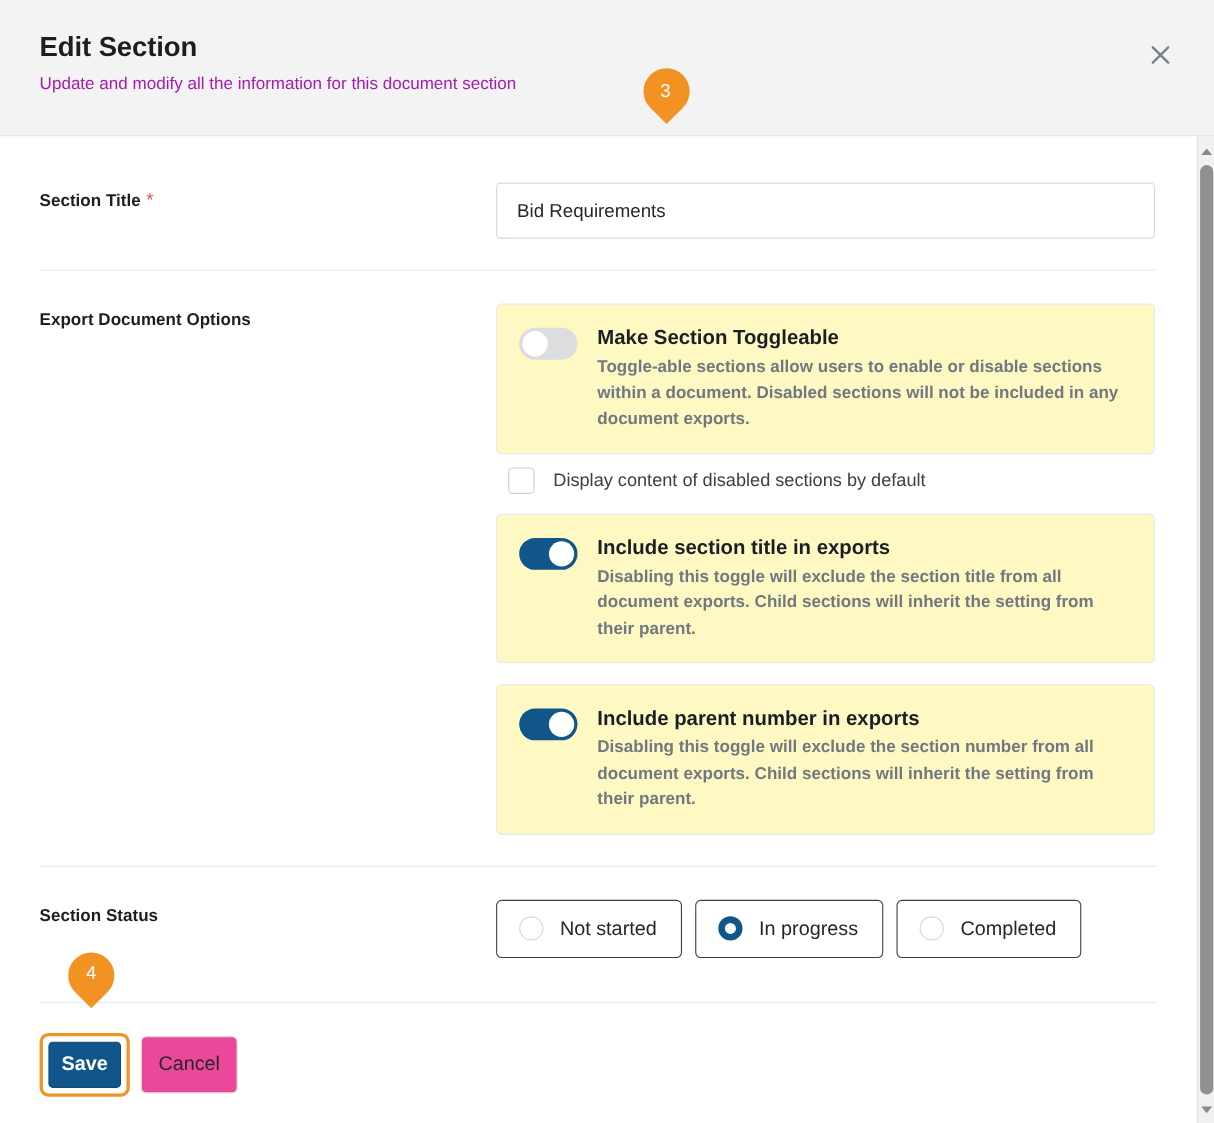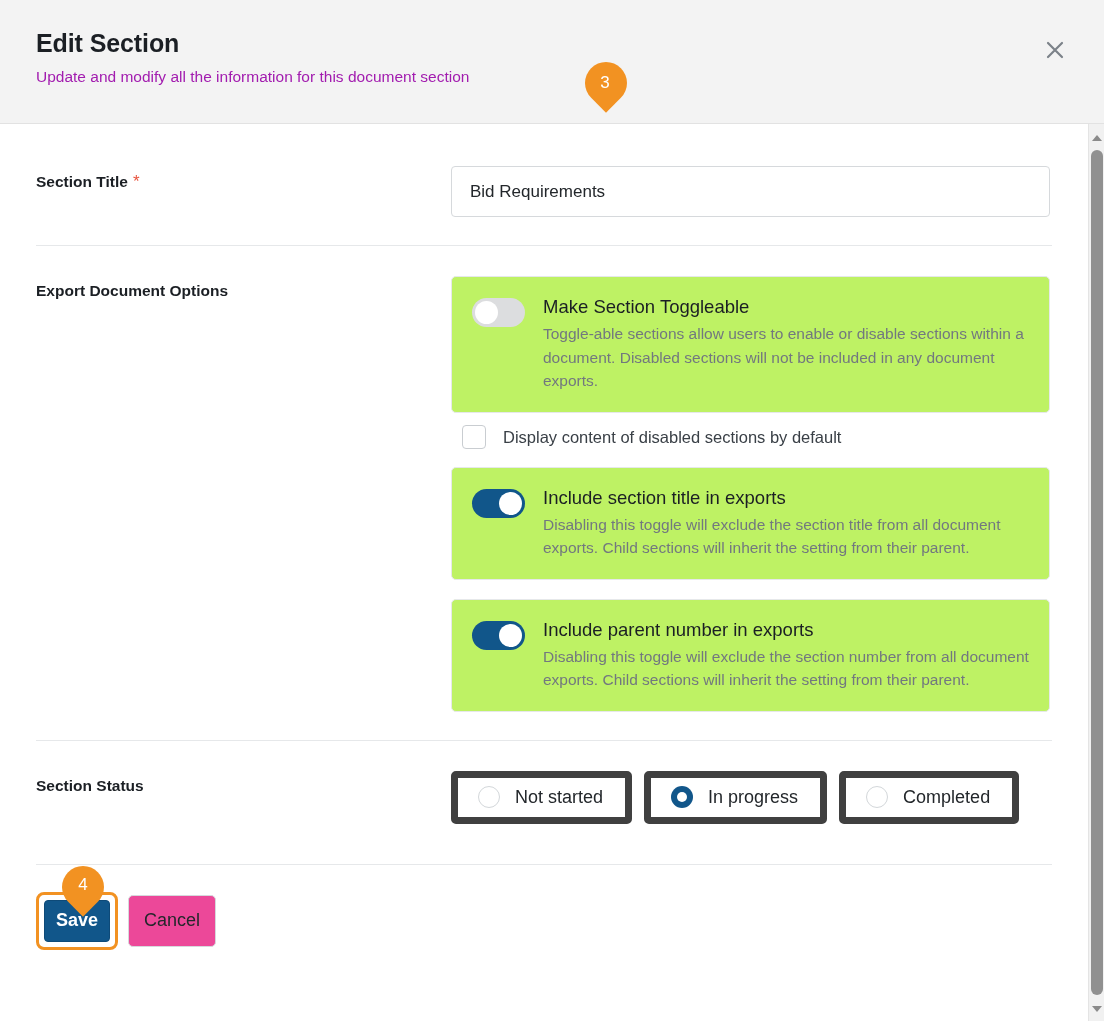--- a/index.html
+++ b/index.html
@@ -186,21 +186,22 @@
   .export-row { padding-top: 30px; }
 
   .option-card {
     width: 599px;
     box-sizing: border-box;
     border: 1px solid #e6e8ea;
     border-radius: 5px;
     padding: 18px 20px 19px 20px;
     display: flex;
     align-items: flex-start;
-    background: #bef264;
+    background: #fef9c3;
+    font-weight: bold;
   }
 
   .toggle {
     flex: 0 0 auto;
     width: 53px;
     height: 29px;
     border-radius: 15px;
     position: relative;
     margin-top: 3px;
     margin-right: 18px;
@@ -259,21 +260,21 @@
   .card-spacer { height: 19px; }
 
   .status-row { padding-top: 30px; align-items: flex-start; }
   .radio-group {
     display: flex;
     gap: 12px;
   }
   .radio-pill {
     height: 53px;
     box-sizing: border-box;
-    border: 7px solid #404040;
+    border: 1px solid #404040;
     border-radius: 5px;
     background: #ffffff;
     display: flex;
     align-items: center;
     padding: 0 22px 0 20px;
     cursor: pointer;
   }
   .radio {
     width: 22px;
     height: 22px;

